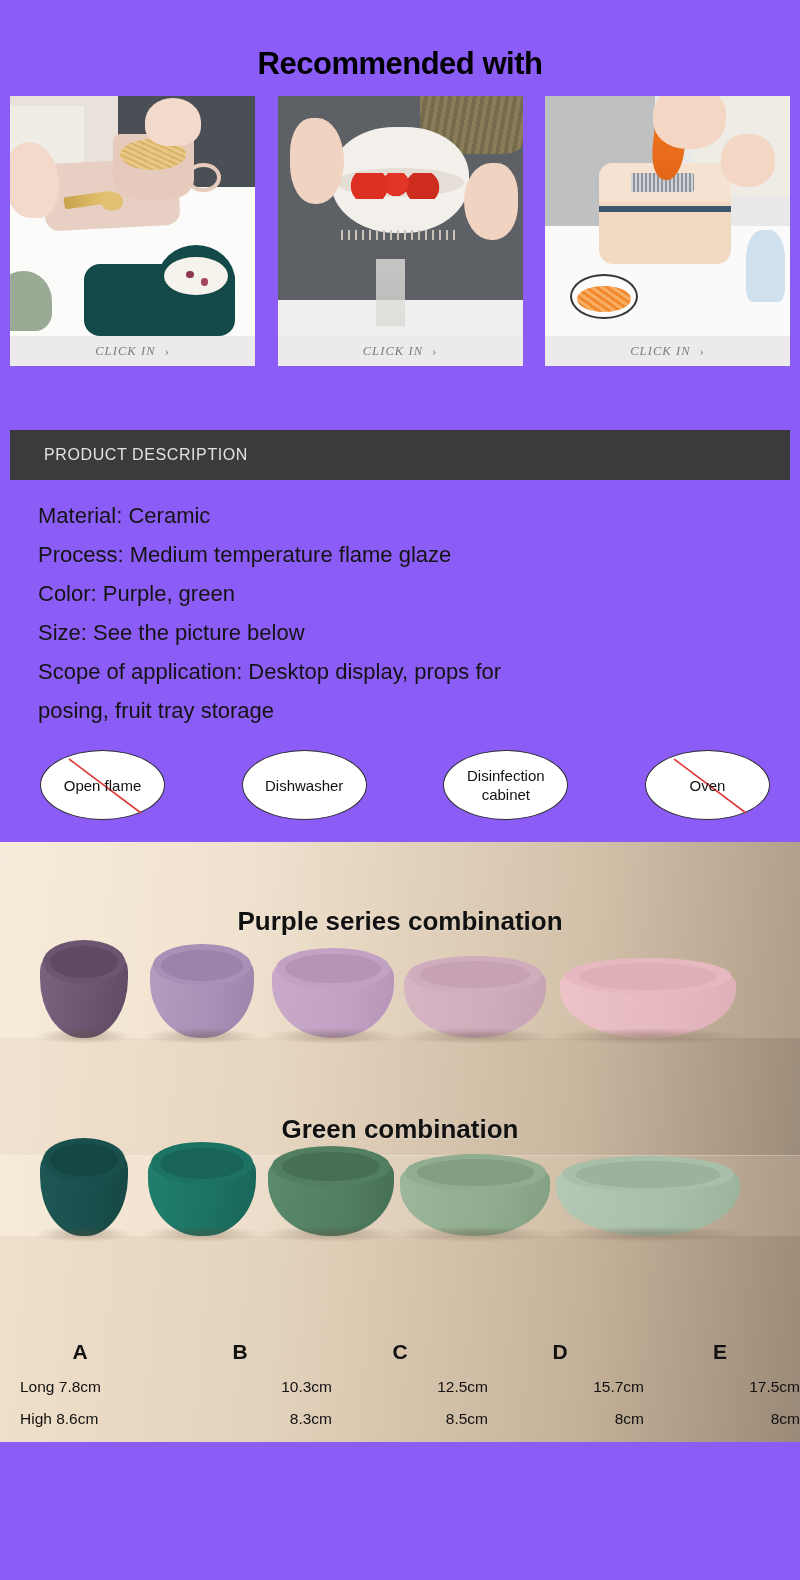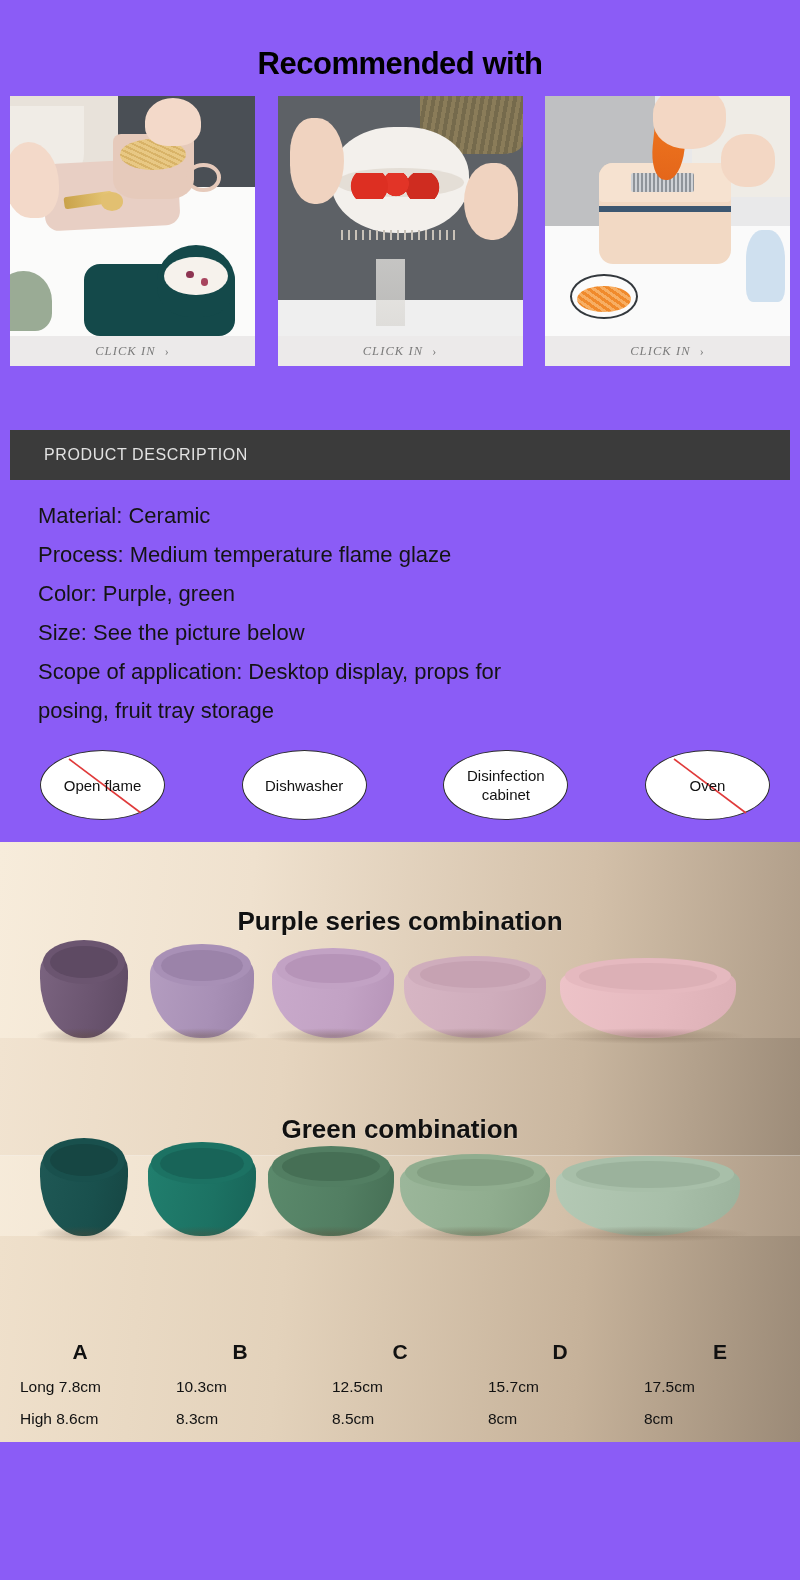--- a/index.html
+++ b/index.html
@@ -215,21 +215,21 @@
   .sizes {
     position:absolute; left:0; bottom:0; width:100%;
   }
   .size-head, .size-row {
     display:flex; width:100%;
   }
   .size-head div {
     flex:1; text-align:center; font-size:21px; font-weight:bold; color:#111;
   }
   .size-row { margin-top:14px; }
-  .size-row div { flex:1; text-align:left; font-size:15.5px; color:#111; }
+  .size-row div { flex:1; text-align:right; font-size:15.5px; color:#111; }
   .size-row .first { text-align:left; padding-left:20px; }
   .size-row .first b { font-weight:normal; }
 </style>
 </head>
 <body>
 
 <div class="page">
 
   <div class="rec-title">Recommended with</div>
 

